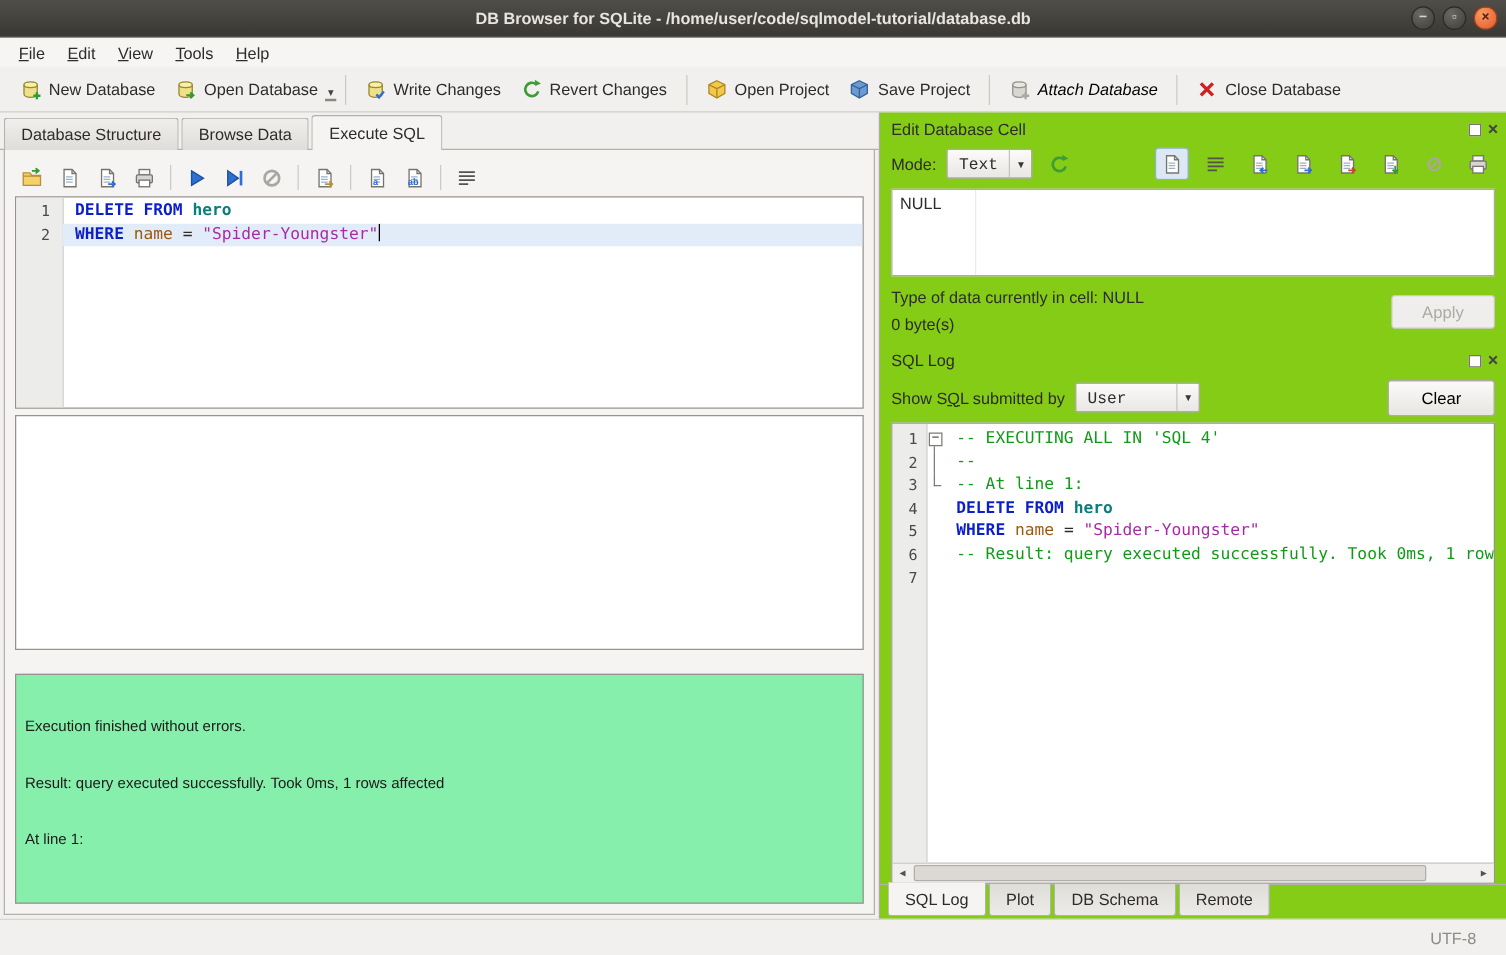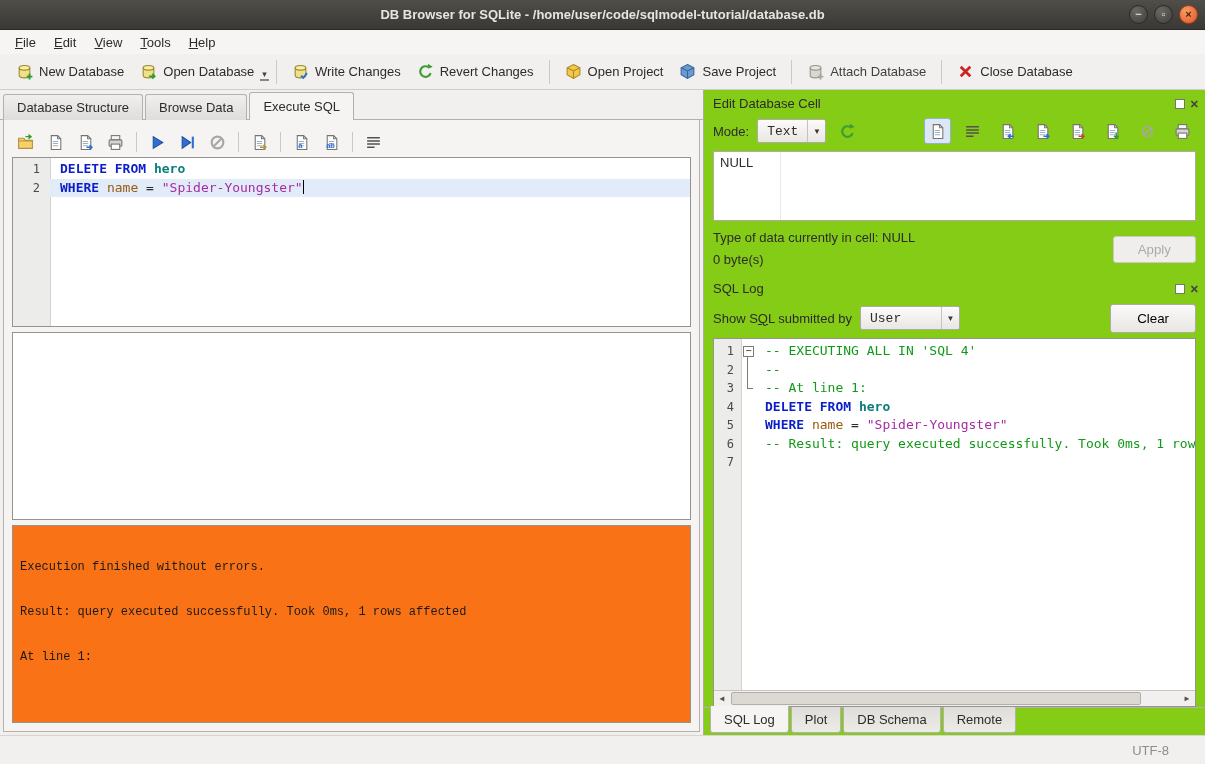--- a/index.html
+++ b/index.html
@@ -18,21 +18,21 @@
 
   
   .menubar { height:24px; flex:0 0 24px; background:#f6f5f4; display:flex; align-items:center; padding:0 6px; }
   .menu-item { display:inline-block; padding:3px 9px; }
   .menu-item::first-letter { text-decoration:underline; }
 
   
   .toolbar { height:36px; flex:0 0 36px; background:#f1f0ee; border-bottom:1px solid #d0cdc9;
              display:flex; align-items:center; padding:0 8px; }
   .tb-btn { display:flex; align-items:center; gap:6px; padding:5px 8px; border-radius:3px; white-space:nowrap; }
-  .tb-btn.disabled { color:#404040; }
+  .tb-btn.disabled { color:#000000;font-style:italic; }
   .tb-caret { font-size:9px; color:#45423e; padding:8px 2px 2px 2px; border-bottom:2px solid #8a8781; margin-left:-2px; line-height:6px; }
   .tb-sep { width:1px; height:24px; background:#ccc9c4; margin:0 7px; }
   .icon16 { width:17px; height:17px; flex:0 0 17px; }
 
   
   .content { flex:1; display:flex; min-height:0; }
   .left-pane { width:704px; flex:0 0 704px; display:flex; flex-direction:column; border-right:1px solid #aeaba6; }
   .right-pane { flex:1; display:flex; flex-direction:column; background:#84cc16; min-width:0; }
 
   
@@ -73,22 +73,22 @@
   .code-text { flex:1; white-space:pre; padding-left:10px; overflow:hidden; }
   .code-row.current .code-text { background:#e2ebf8; }
   .tok-kw { color:#0c1ec8; font-weight:bold; }
   .tok-tbl { color:#0b7d7d; font-weight:bold; }
   .tok-fld { color:#9a5a12; }
   .tok-str { color:#a62ca6; }
   .tok-com { color:#13991a; }
   .caret { display:inline-block; width:1px; height:14px; background:#000; vertical-align:-2px; }
 
   .results-frame { height:188px; flex:0 0 188px; border:1px solid #96938d; background:#fff; margin-top:5px; }
-  .message-frame { flex:1; border:1px solid #96938d; background:#f97316; margin-top:5px;
-                   font-family:Liberation Mono, monospace; font-size:12px; line-height:15px;
+  .message-frame { flex:1; border:1px solid #96938d; background:#86efac; margin-top:19px;
+                   font-family:Liberation Sans, sans-serif; font-size:12px; line-height:15px;
                    padding:4px 7px; white-space:pre; overflow:hidden; color:#1c1a18; }
 
   
   .dock-header { height:25px; flex:0 0 25px; display:flex; align-items:center; padding:2px 6px 0 9px; }
   .dock-icons { margin-left:auto; display:flex; gap:5px; align-items:center; }
   .dock-sq { width:10px; height:10px; border:1px solid #777570; background:#fdfdfc; }
   .dock-x { font-size:11px; line-height:10px; color:#444; font-weight:bold; }
 
   .mode-row { height:32px; flex:0 0 32px; display:flex; align-items:center; gap:8px; padding:0 9px; }
   .select { height:24px; border:1px solid #aeaba5; border-radius:2px; background:linear-gradient(#fcfbfa,#e9e7e4);
@@ -127,21 +127,21 @@
               border:1px solid #b2afaa; border-radius:2px; }
 
   .bottom-tabs { height:28px; flex:0 0 28px; display:flex; align-items:flex-start; padding-left:6px; position:relative; }
   .bottom-tabs::before { content:""; position:absolute; left:0; right:0; top:0; border-top:1px solid #b4b1ac; }
   .bottom-tab { padding:5px 13px; border:1px solid #b4b1ac; border-top:none; margin-right:2px;
                 background:linear-gradient(#dfddda,#ecebe8); border-radius:0 0 3px 3px; position:relative; }
   .bottom-tab.active { background:#f5f4f2; margin-top:-1px; padding-top:6px; z-index:2; }
 
   
   .statusbar { height:29px; flex:0 0 29px; display:flex; align-items:center; justify-content:flex-end;
-               padding:0 36px; color:#8f8c87; border-top:1px solid #d8d5d1; }
+               padding:0 24px; color:#8f8c87; border-top:1px solid #d8d5d1; }
 </style>
 </head>
 <body>
 
 <svg width="0" height="0" style="position:absolute" aria-hidden="true">
   <defs>
     <symbol id="i-db" viewBox="0 0 16 16">
       <path d="M3 4.5 v7 c0 1.4 2.2 2.5 5 2.5 s5-1.1 5-2.5 v-7" fill="#efe08a" stroke="#998a2c"></path>
       <ellipse cx="8" cy="4.5" rx="5" ry="2.2" fill="#f9f0a8" stroke="#998a2c"></ellipse>
     </symbol>

